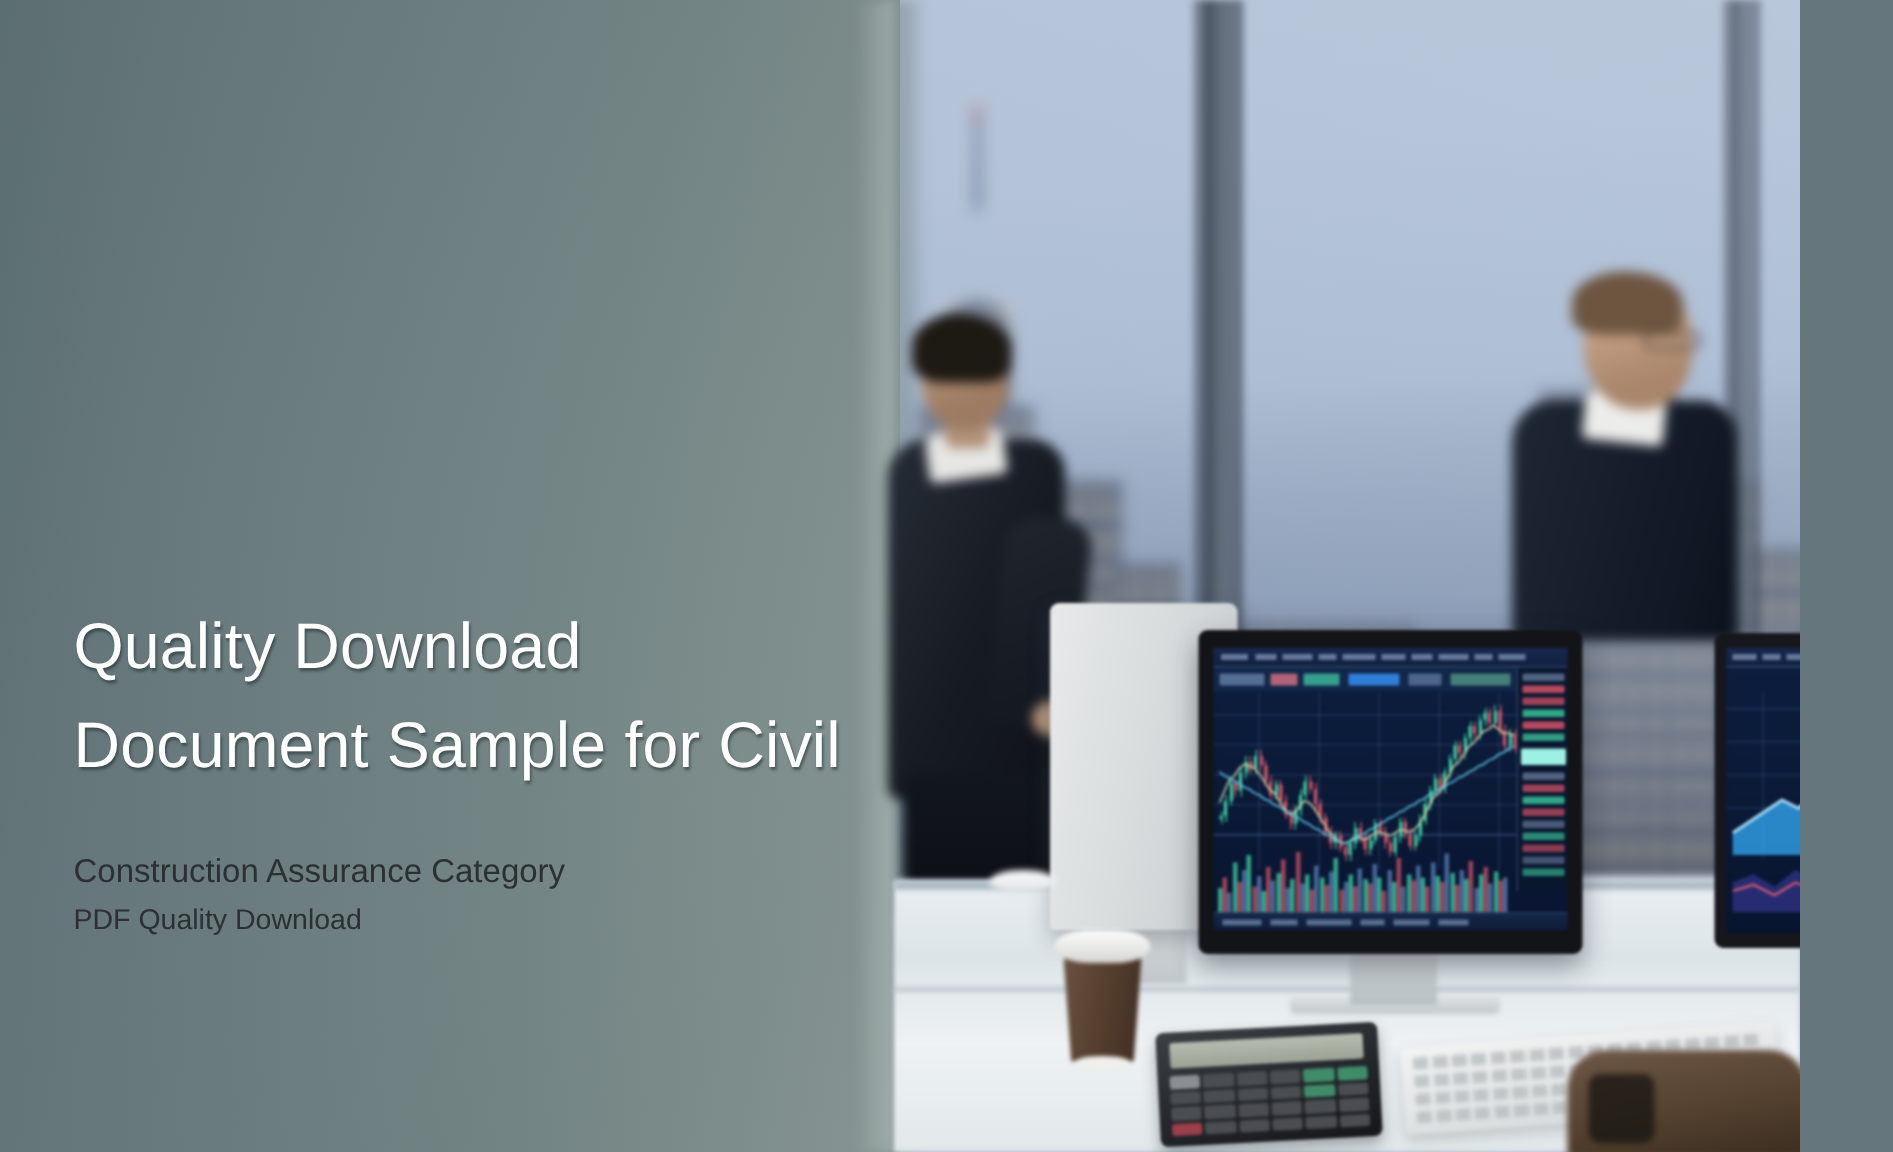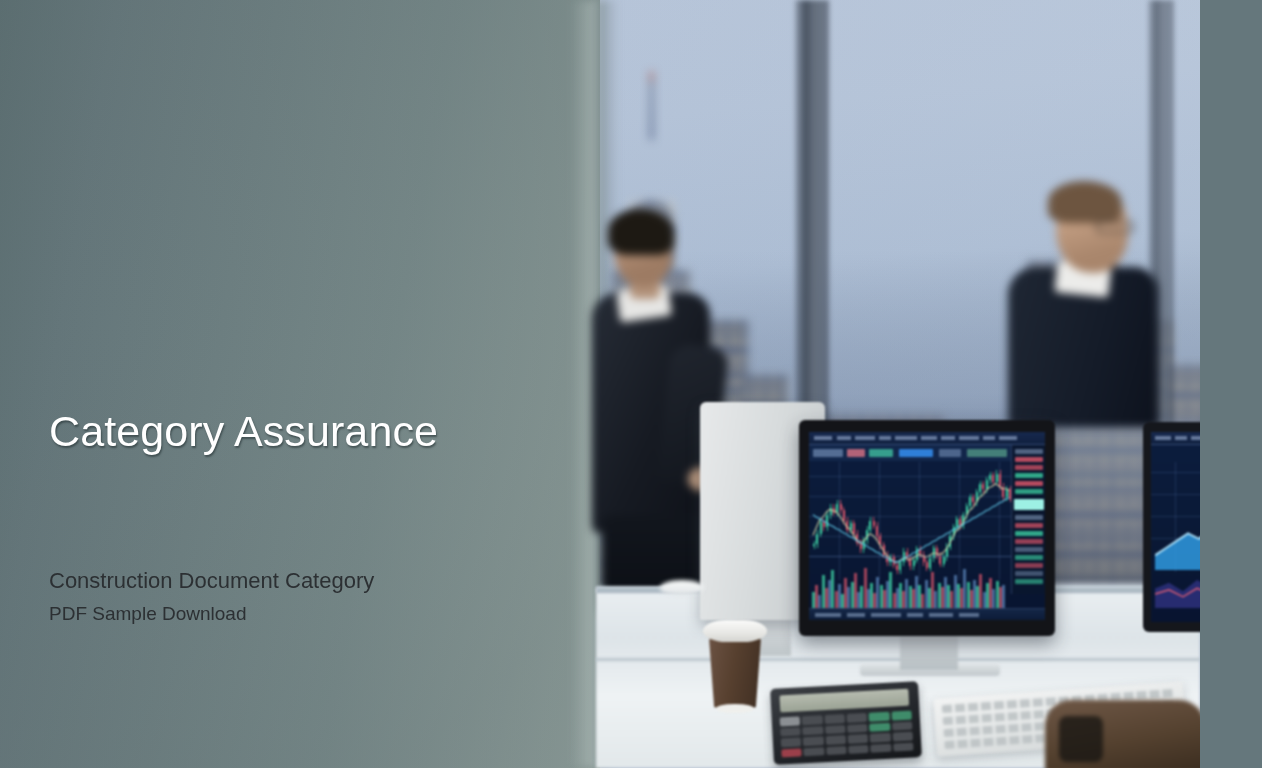--- a/index.html
+++ b/index.html
@@ -824,20 +824,20 @@
     </div>
 
     <div class="wall"></div>
     <div class="wall-shadow"></div>
   </div>
 
   <div class="right-strip"></div>
 
   <div class="text-block">
     <h1 class="title">
-      <span>Category Assurance</span><br>
-      <br>
+      <span>Quality Download</span><br>
+      <span>Document Sample for Civil</span><br>
     </h1>
-    <div class="subtitle">Construction Document Category</div>
-    <div class="caption">PDF Sample Download</div>
+    <div class="subtitle">Construction Assurance Category</div>
+    <div class="caption">PDF Quality Download</div>
   </div>
 
 </div>
 
 </body></html>

